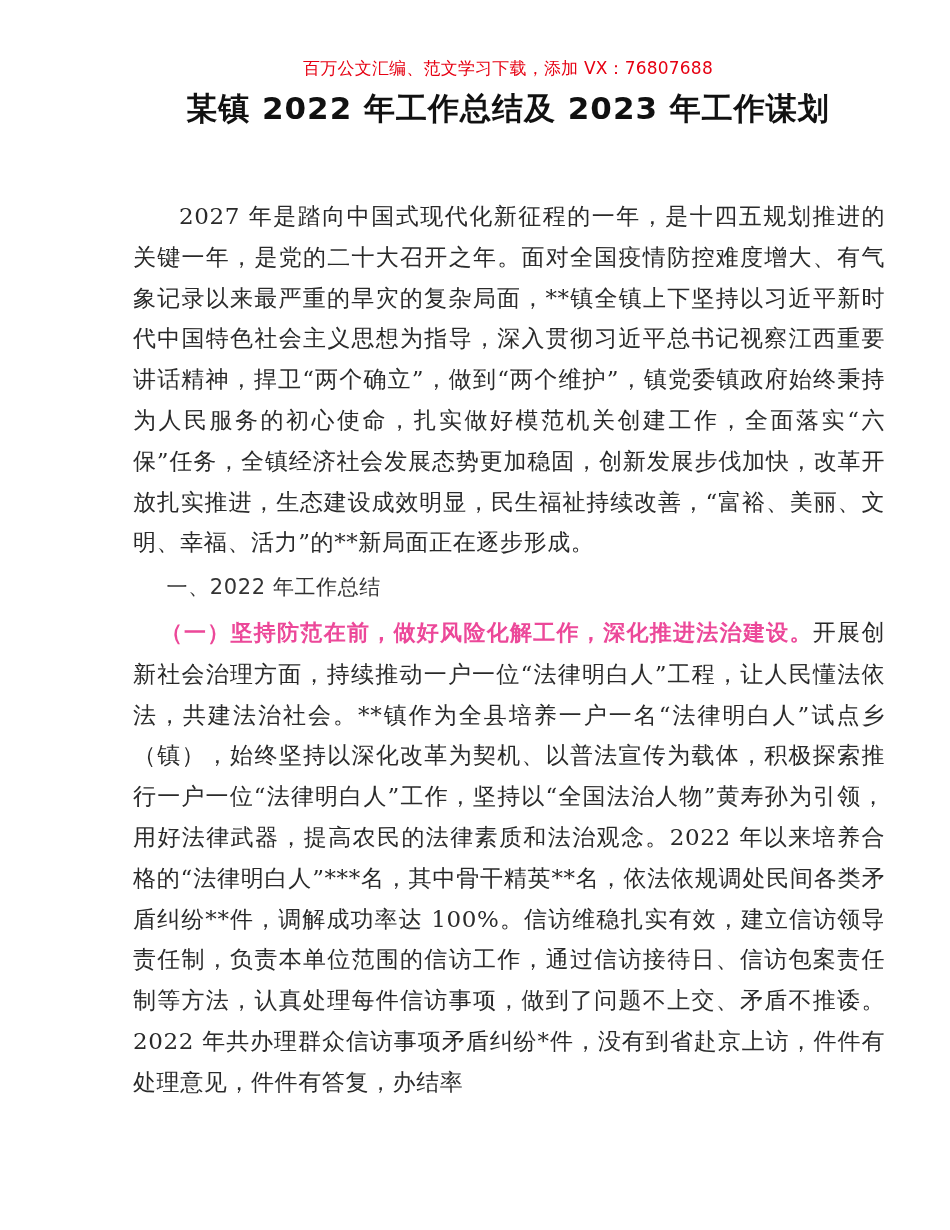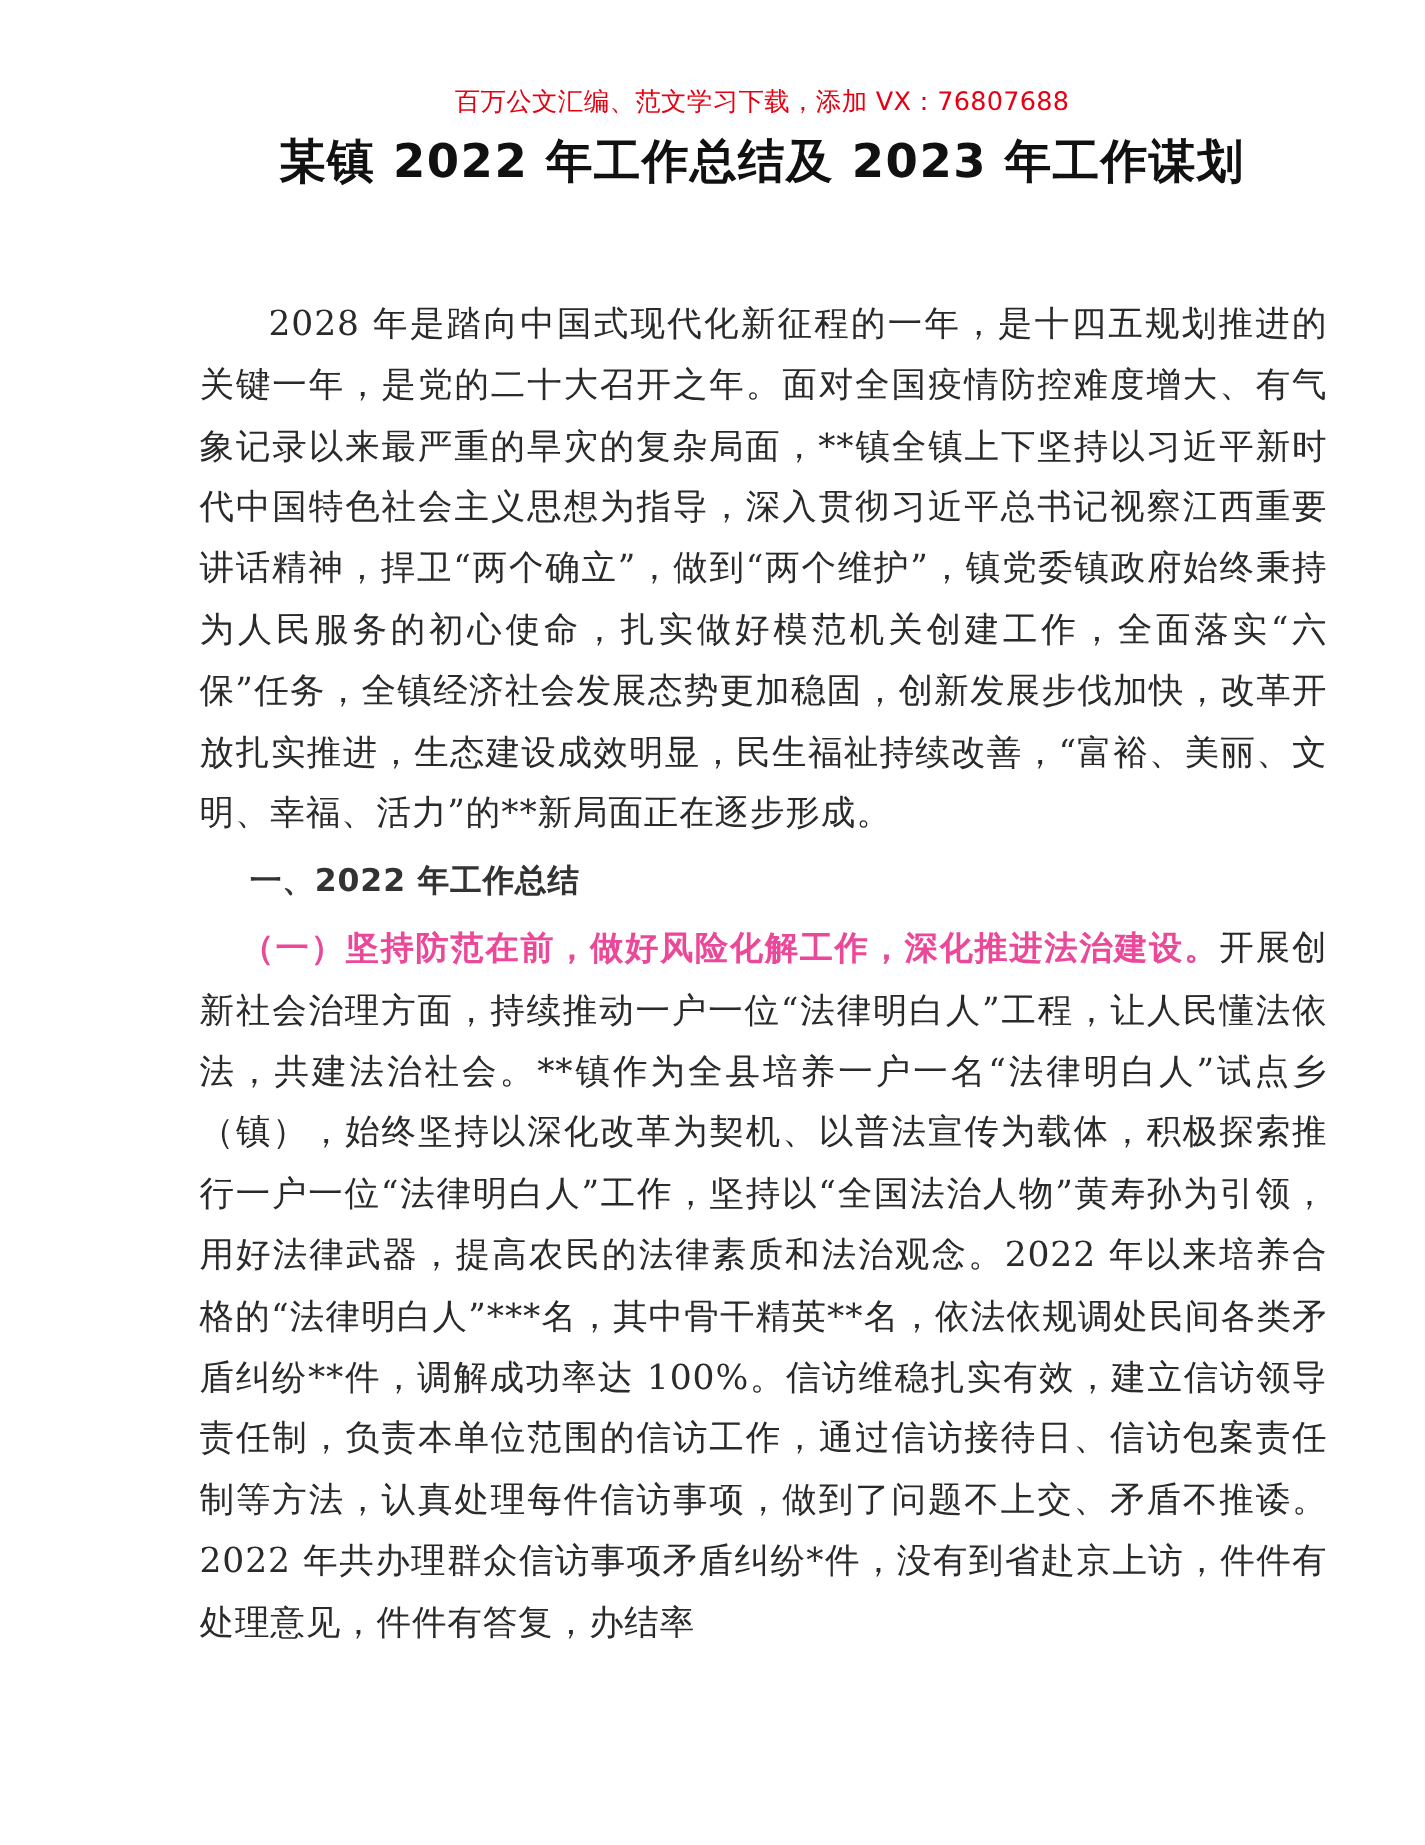--- a/index.html
+++ b/index.html
@@ -59,21 +59,21 @@
       text-align-last: left;
       letter-spacing: 0.6px;
     }
     .para {
       margin: 0;
       text-indent: 2em;
     }
     .heading1 {
       margin: 0;
       text-indent: 1.6em;
-      font-weight: bold;
+      font-weight: normal;
       font-family: "DejaVu Sans", "Liberation Sans", sans-serif;
       font-size: 21px;
       color: #333333;
       padding-top: 4px;
       padding-bottom: 4px;
     }
     .subhead {
       font-weight: bold;
       font-family: "DejaVu Sans", "Liberation Sans", sans-serif;
       font-size: 22px;
@@ -88,20 +88,20 @@
 <body>
 
 <div class="page">
 
   <div class="banner">百万公文汇编、范文学习下载，添加 VX：76807688</div>
 
   <h1 class="title" style="margin:0;">某镇 2022 年工作总结及 2023 年工作谋划</h1>
 
   <div class="body-text">
 
-    <p class="para">2028 年是踏向中国式现代化新征程的一年，是十四五规划推进的关键一年，是党的二十大召开之年。面对全国疫情防控难度增大、有气象记录以来最严重的旱灾的复杂局面，**镇全镇上下坚持以习近平新时代中国特色社会主义思想为指导，深入贯彻习近平总书记视察江西重要讲话精神，捍卫“两个确立”，做到“两个维护”，镇党委镇政府始终秉持为人民服务的初心使命，扎实做好模范机关创建工作，全面落实“六保”任务，全镇经济社会发展态势更加稳固，创新发展步伐加快，改革开放扎实推进，生态建设成效明显，民生福祉持续改善，“富裕、美丽、文明、幸福、活力”的**新局面正在逐步形成。</p>
+    <p class="para">2027 年是踏向中国式现代化新征程的一年，是十四五规划推进的关键一年，是党的二十大召开之年。面对全国疫情防控难度增大、有气象记录以来最严重的旱灾的复杂局面，**镇全镇上下坚持以习近平新时代中国特色社会主义思想为指导，深入贯彻习近平总书记视察江西重要讲话精神，捍卫“两个确立”，做到“两个维护”，镇党委镇政府始终秉持为人民服务的初心使命，扎实做好模范机关创建工作，全面落实“六保”任务，全镇经济社会发展态势更加稳固，创新发展步伐加快，改革开放扎实推进，生态建设成效明显，民生福祉持续改善，“富裕、美丽、文明、幸福、活力”的**新局面正在逐步形成。</p>
 
     <p class="heading1">一、2022 年工作总结</p>
 
     <p class="para2"><span class="subhead">（一）坚持防范在前，做好风险化解工作，深化推进法治建设。</span><span>开展创新社会治理方面，持续推动一户一位“法律明白人”工程，让人民懂法依法，共建法治社会。**镇作为全县培养一户一名“法律明白人”试点乡（镇），始终坚持以深化改革为契机、以普法宣传为载体，积极探索推行一户一位“法律明白人”工作，坚持以“全国法治人物”黄寿孙为引领，用好法律武器，提高农民的法律素质和法治观念。2022 年以来培养合格的“法律明白人”***名，其中骨干精英**名，依法依规调处民间各类矛盾纠纷**件，调解成功率达 100%。信访维稳扎实有效，建立信访领导责任制，负责本单位范围的信访工作，通过信访接待日、信访包案责任制等方法，认真处理每件信访事项，做到了问题不上交、矛盾不推诿。2022 年共办理群众信访事项矛盾纠纷*件，没有到省赴京上访，件件有处理意见，件件有答复，办结率</span></p>
 
   </div>
 </div>
 
 </body></html>

